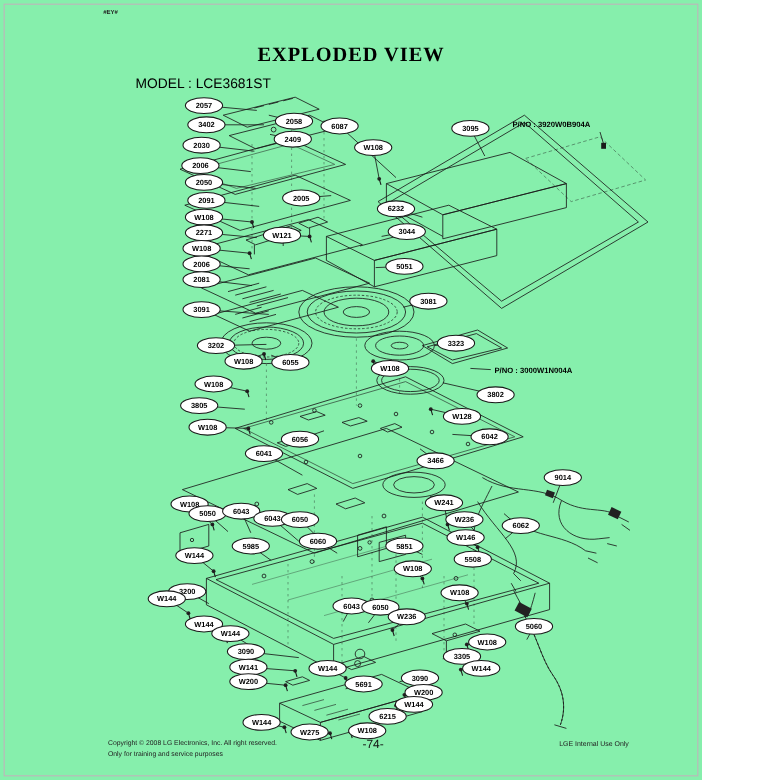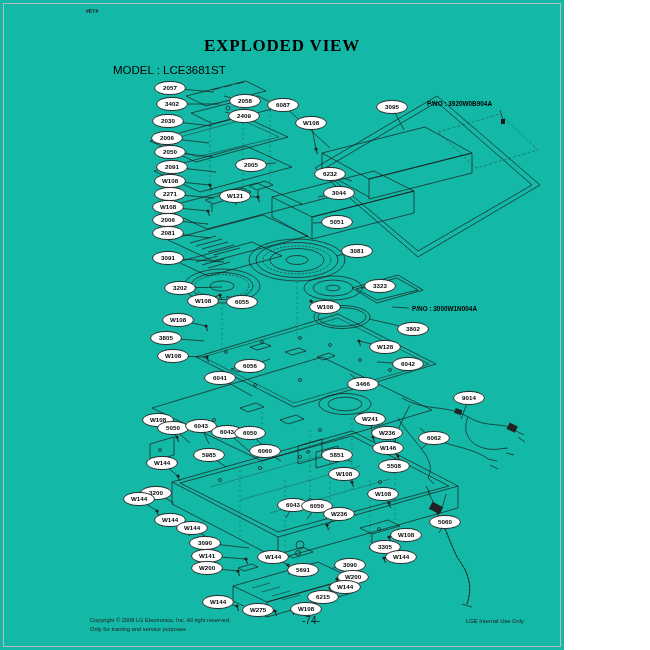--- a/index.html
+++ b/index.html
@@ -1,17 +1,17 @@
 <!DOCTYPE html>
 <html><head>
 <meta charset="utf-8">
 <style>
   html,body{margin:0;padding:0;background:#fff;}
-  .page{position:relative;width:564px;height:650px;background:#14b8a6;overflow:hidden;
-        font-family:"Liberation Sans",sans-serif;color:#111;}
+  .page{position:relative;width:564px;height:650px;background:#86efac;overflow:hidden;
+        font-family:"Liberation Sans",sans-serif;color:#111;padding-left:21px;}
   .page-border{position:absolute;inset:3px;border:1px solid #b9b9b9;pointer-events:none;}
   .corner-mark{position:absolute;left:86px;top:8px;font-size:5px;font-weight:bold;color:#222;}
   .title{position:absolute;left:0;right:0;top:36px;margin:0;text-align:center;
          font-family:"Liberation Serif",serif;font-weight:bold;font-size:17px;letter-spacing:.8px;color:#000;}
   .model{position:absolute;left:113px;top:64px;font-size:11.5px;font-weight:normal;color:#000;}
   svg.layer{position:absolute;left:0;top:0;width:650px;height:650px;}
   #art *{vector-effect:non-scaling-stroke;}
   #art path,#art ellipse,#art circle,#art line{stroke:#1a1a1a;fill:none;stroke-width:.7;}
   .callout-text{font-family:"Liberation Sans",sans-serif;font-weight:bold;font-size:6.2px;fill:#000;}
   .pno-text{font-family:"Liberation Sans",sans-serif;font-weight:bold;font-size:6.4px;fill:#000;}

